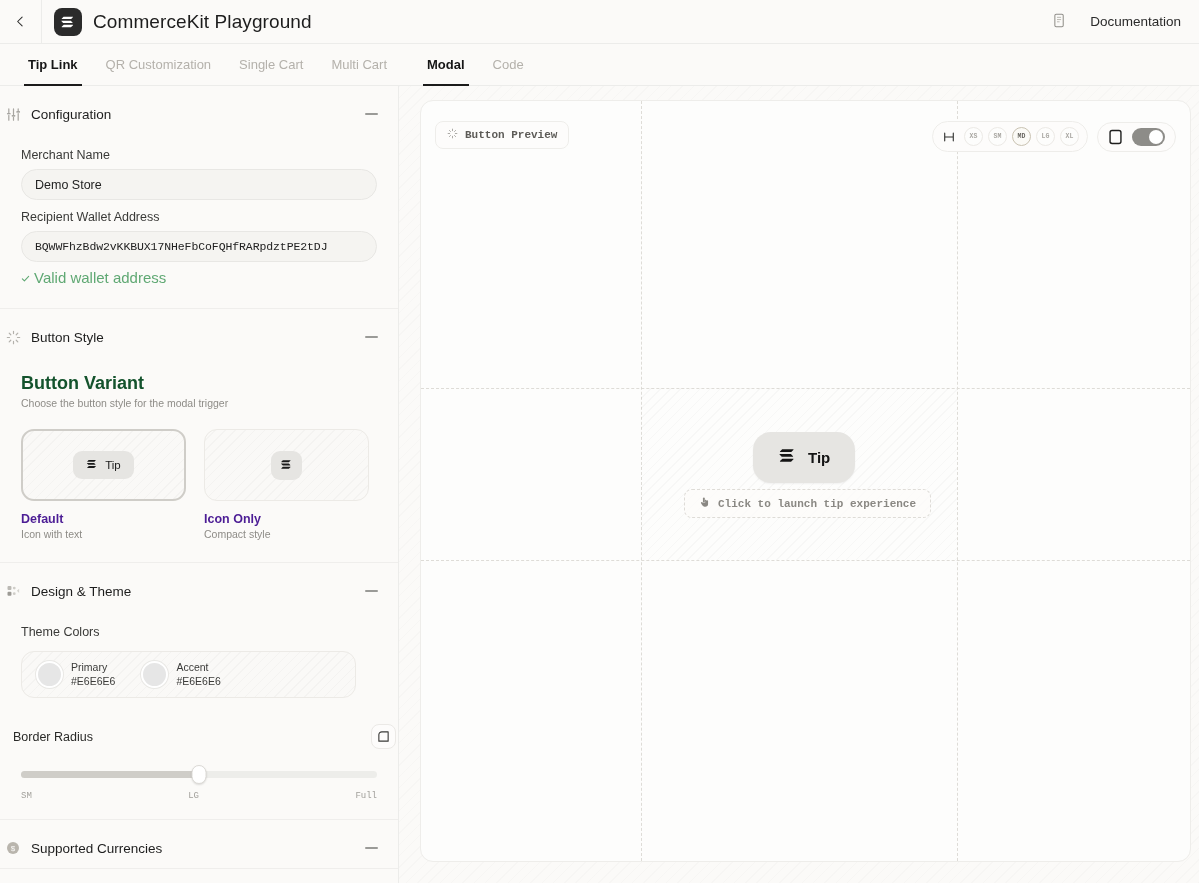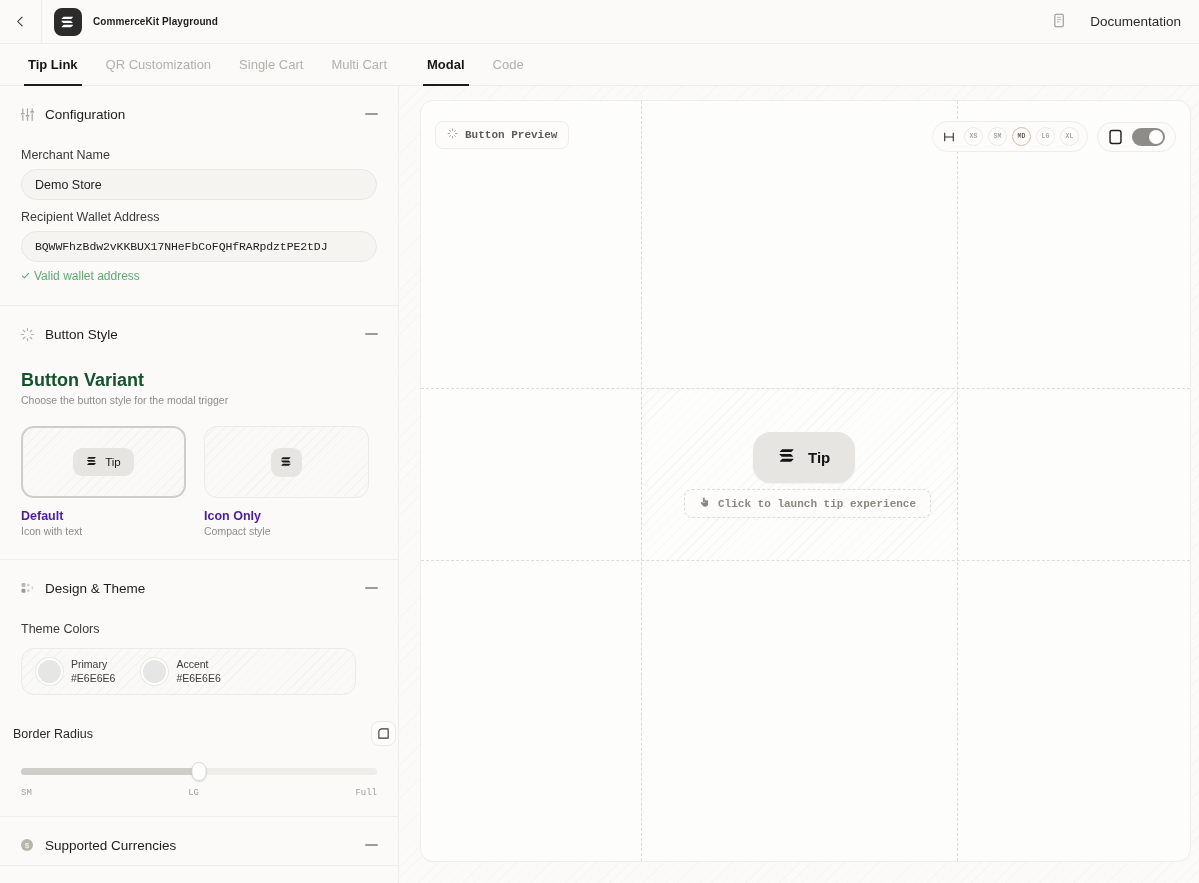--- a/index.html
+++ b/index.html
@@ -26,21 +26,21 @@
     border-right: 1px solid #ececea;
     cursor: pointer;
   }
   .back-btn svg { display:block; }
   .brand { display: flex; align-items: center; gap: 11px; padding-left: 12px; }
   .logo-tile {
     width: 28px; height: 28px; border-radius: 8px;
     background: #2b2b2b;
     display: flex; align-items: center; justify-content: center;
   }
-  .brand-title { font-size: 10px; color: #1d1d1d; letter-spacing: .1px; font-weight: bold; }
+  .brand-title { font-size: 19px; color: #1d1d1d; letter-spacing: .1px; }
   .topbar-spacer { flex: 1 1 auto; }
   .docs-link {
     display: flex; align-items: center; gap: 24px;
     font-size: 13.5px; color: #2a2a2a; cursor: pointer;
   }
 
   
   .tabbar {
     height: 42px; flex: 0 0 42px;
     display: flex; align-items: stretch;
@@ -67,21 +67,21 @@
   
   .sidebar {
     width: 399px; flex: 0 0 399px;
     border-right: 1px solid #ececea;
     background: #fbfaf8;
     overflow: hidden;
   }
   .section { border-bottom: 1px solid #efeeec; }
   .section-head {
     display: flex; align-items: center;
-    height: 40px; padding: 0 20px 0 18px;
+    height: 40px; padding: 0 20px 0 4px;
     margin-top: 8px;
     cursor: pointer;
   }
   .section-head .sec-icon { width: 18px; display: flex; align-items: center; justify-content: center; margin-right: 9px; }
   .section-title { font-size: 13.5px; color: #1d1d1d; flex: 1 1 auto; }
   .collapse-dash {
     width: 13px; height: 1.5px; background: #9a9a97; border-radius: 1px;
     cursor: pointer;
   }
   .section-body { padding: 4px 21px 22px 21px; }
@@ -90,21 +90,21 @@
   .text-input {
     width: 100%; height: 31px;
     border: 1px solid #e8e7e4; border-radius: 16px;
     background: #f5f4f1;
     padding: 0 13px;
     font-size: 12.5px; color: #222;
     font-family: "Liberation Sans", sans-serif;
     outline: none;
   }
   .text-input.mono { font-family: "Liberation Mono", monospace; font-size: 11.5px; letter-spacing: -.1px; }
-  .valid-note { font-size: 12px; color: #5fa873; margin-top: 7px; display: flex; align-items: center; gap: 4px; }
+  .valid-note { font-size: 15px; color: #5fa873; margin-top: 7px; display: flex; align-items: center; gap: 4px; }
 
   
   .sub-label { font-size: 18px; color: #14532d; font-weight: bold; margin-top: 12px; }
   .sub-desc { font-size: 10.5px; color: #8e8c87; margin-top: 3px; }
   .variant-row { display: flex; gap: 18px; margin-top: 20px; }
   .variant { width: 165px; }
   .variant-box {
     height: 72px; border-radius: 13px;
     display: flex; align-items: center; justify-content: center;
     border: 1px solid #eceae6;

